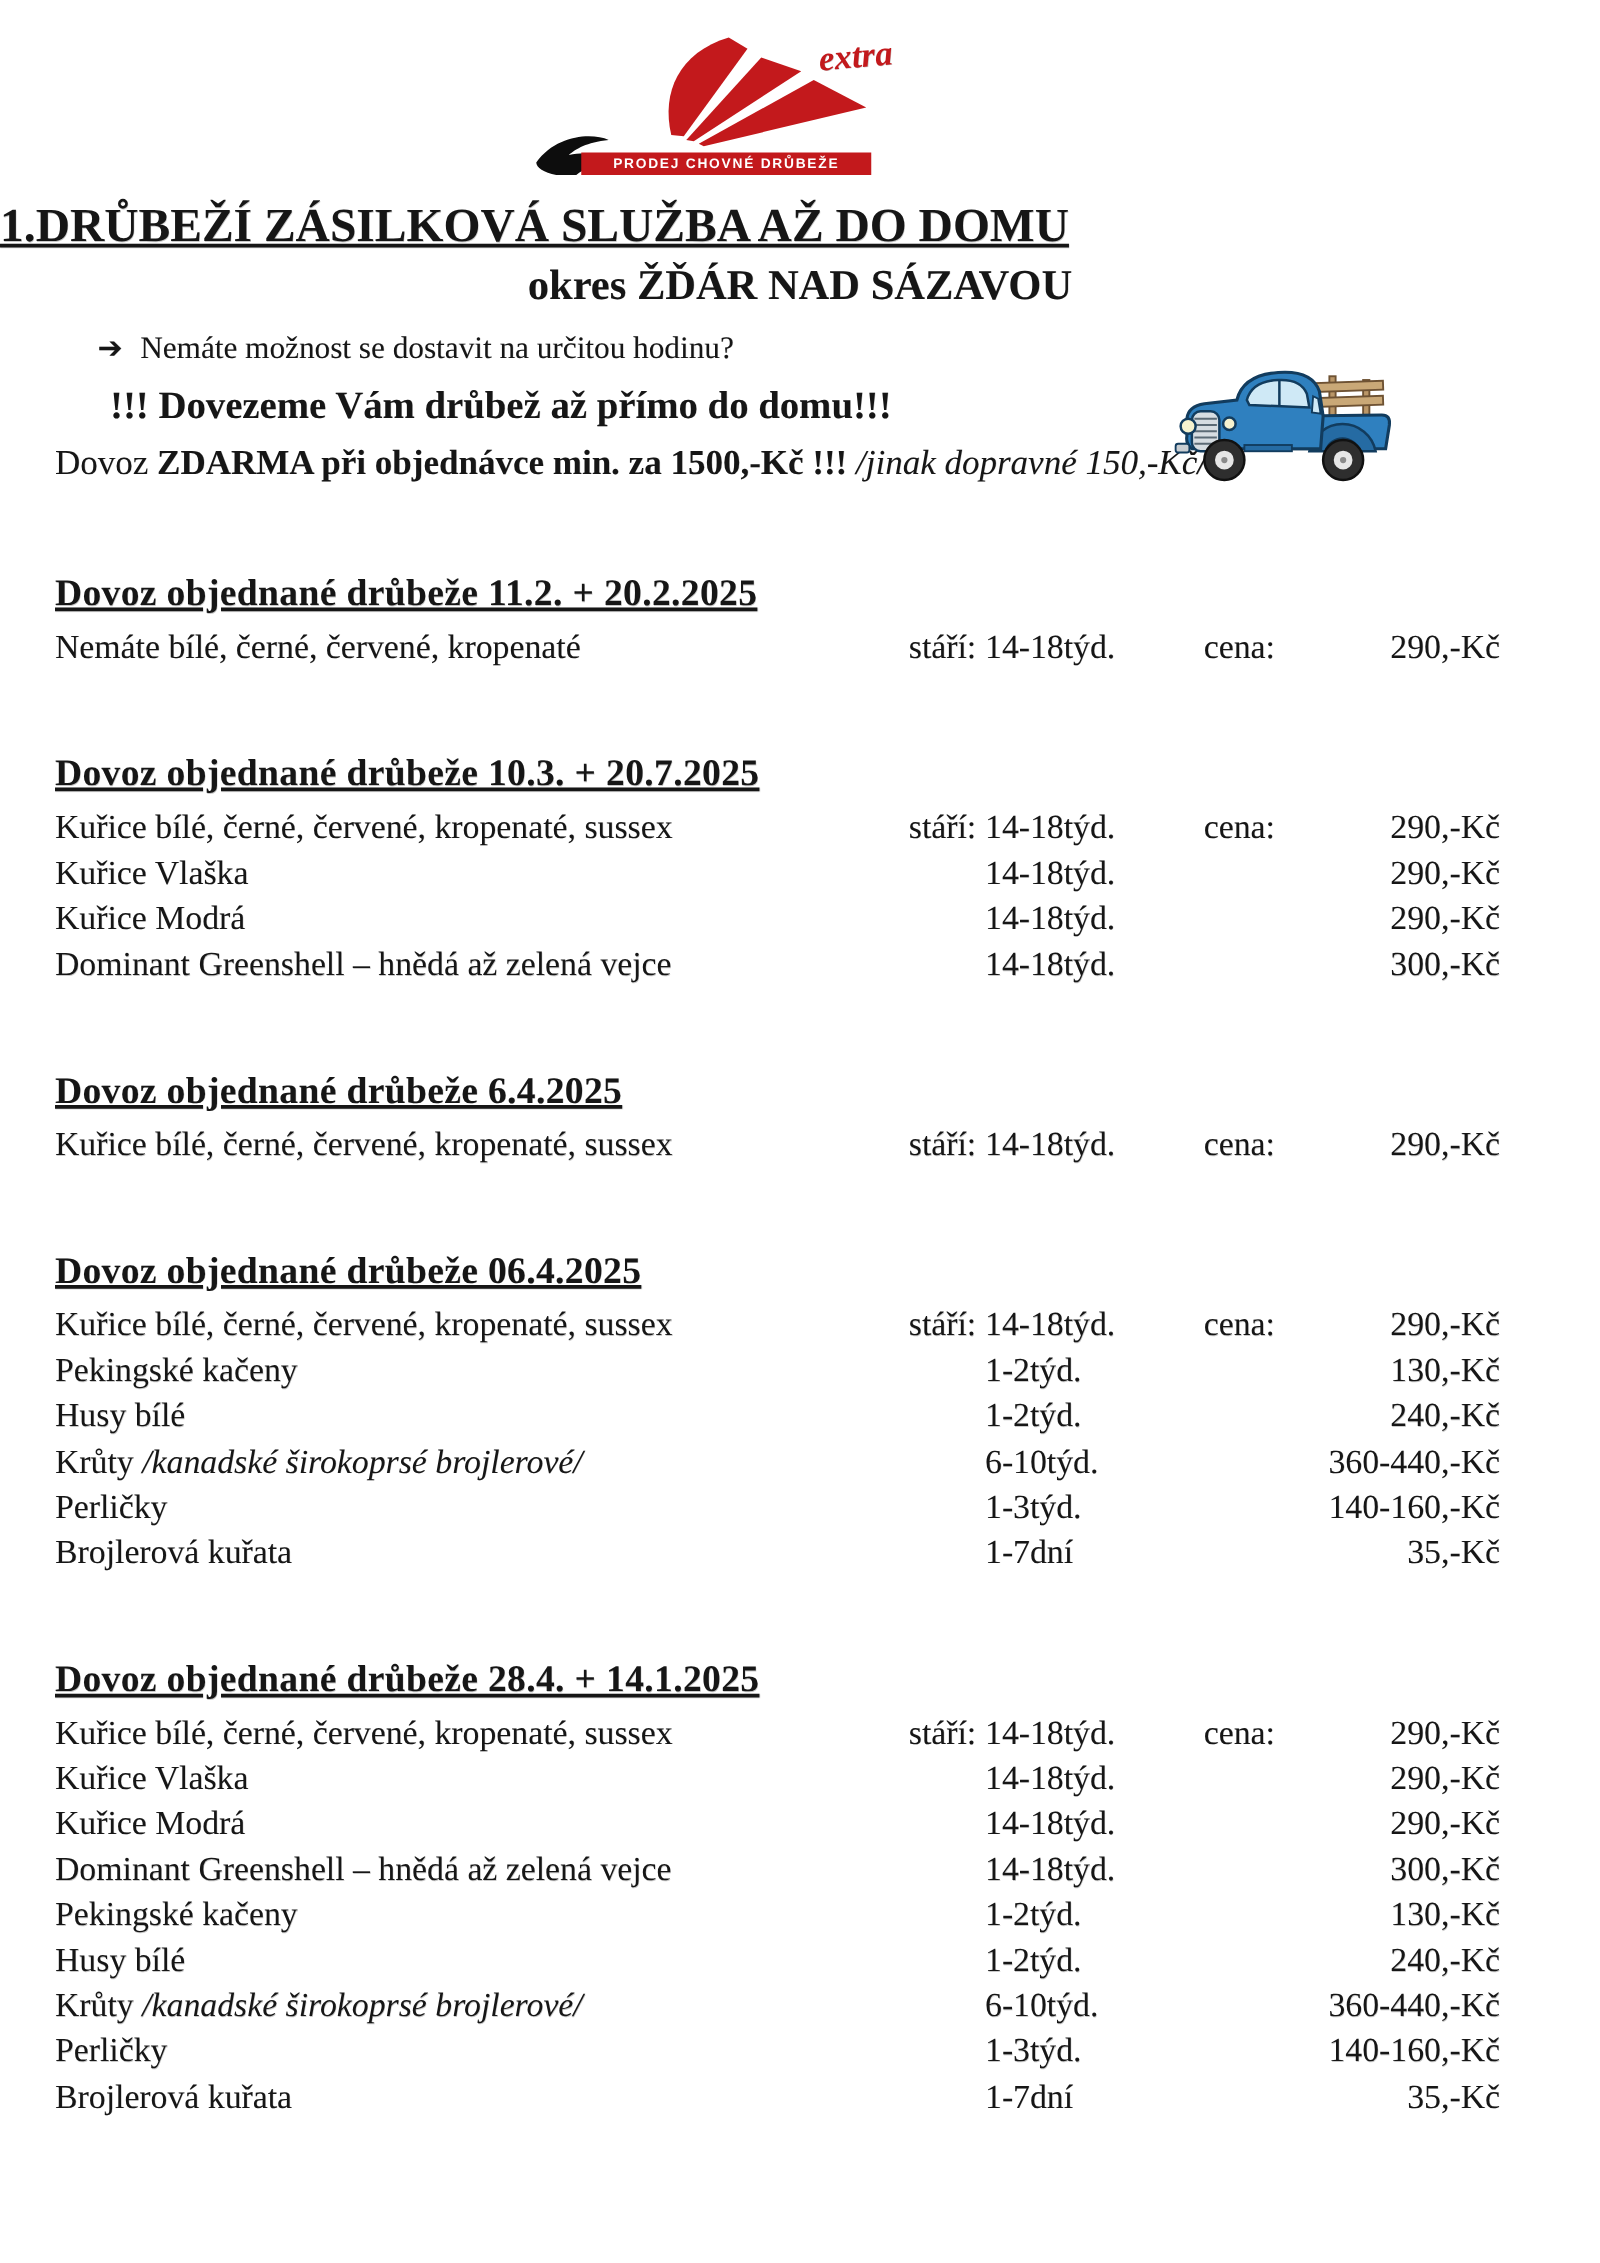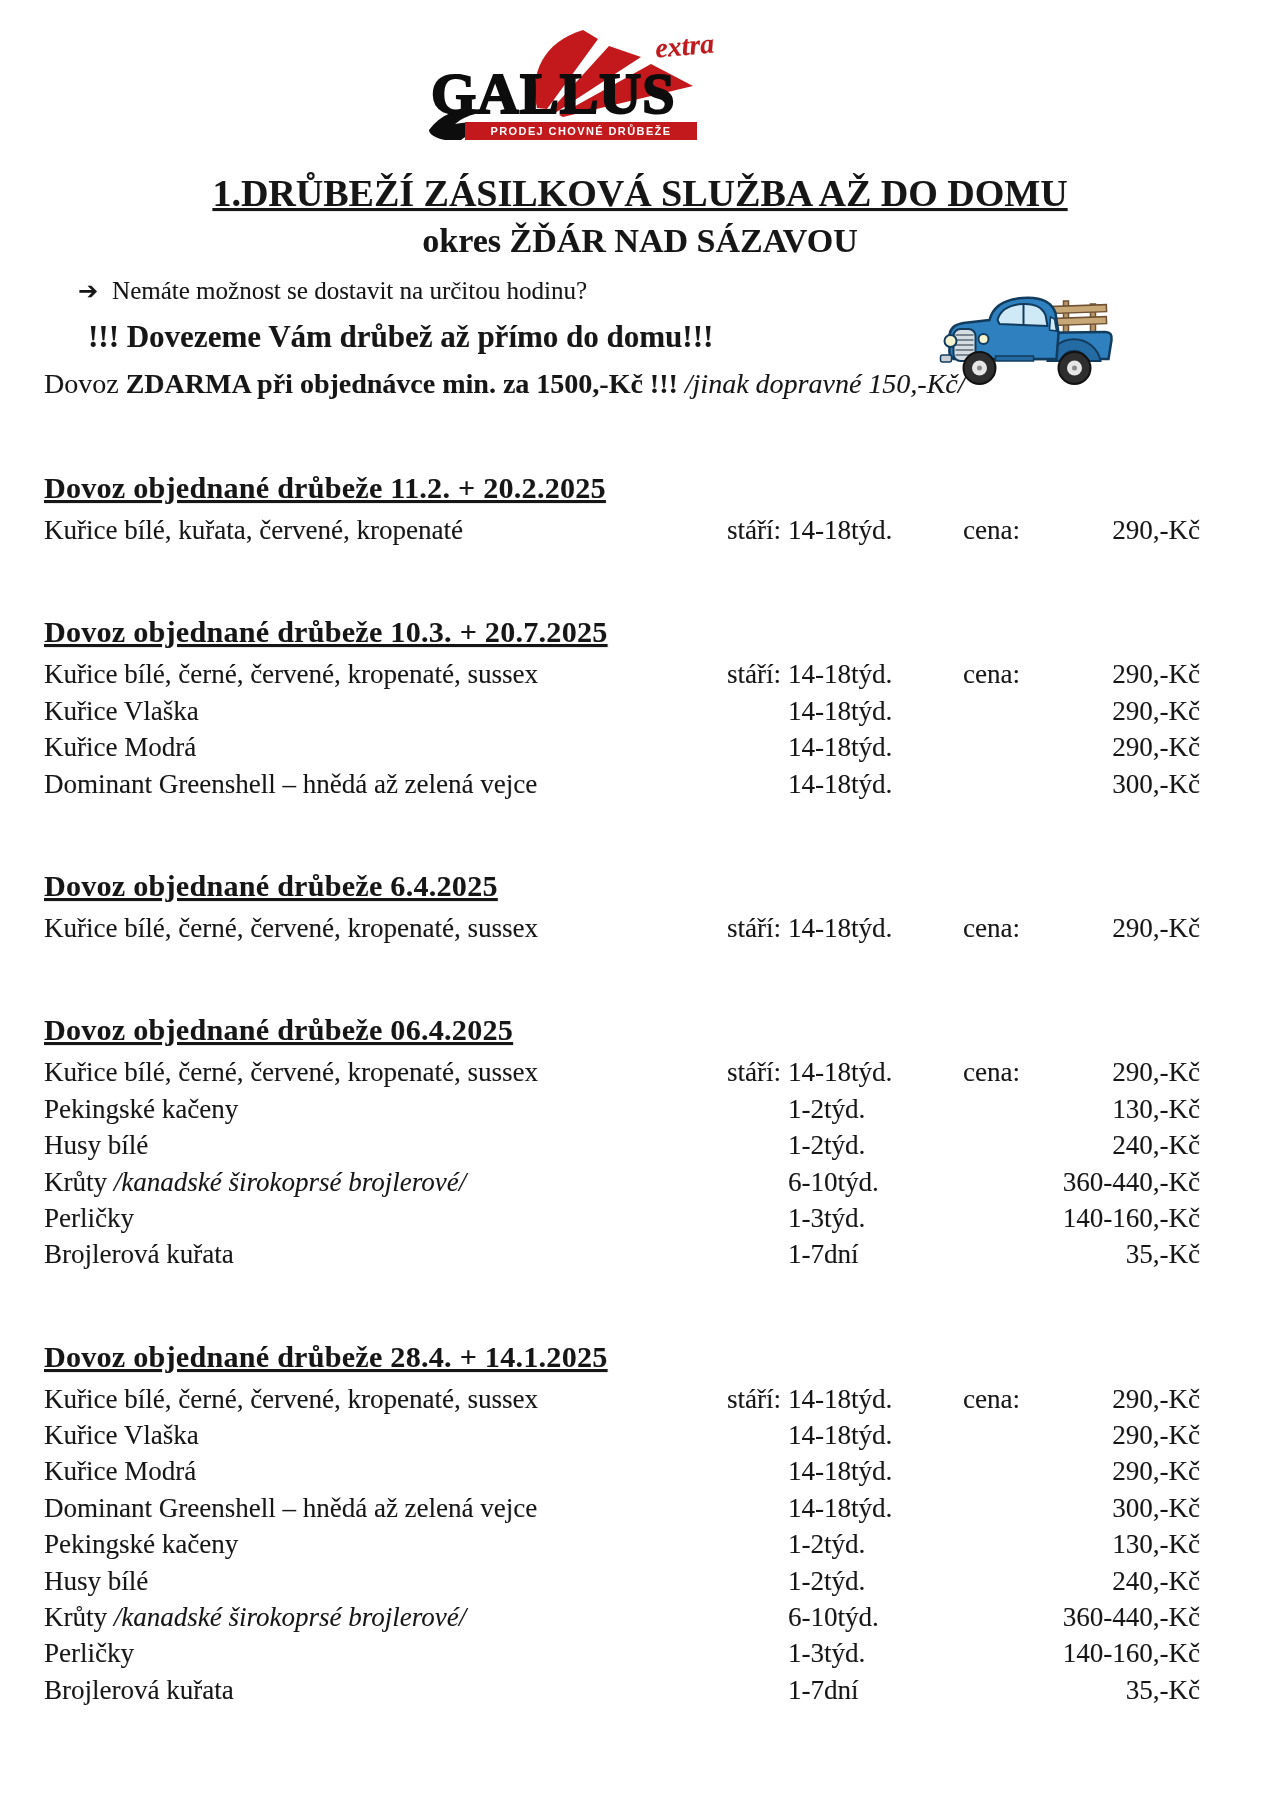--- a/index.html
+++ b/index.html
@@ -22,21 +22,21 @@
     letter-spacing:1px;color:#0d0d0d;-webkit-text-stroke:2.2px #0d0d0d;z-index:2;
     font-family:"Liberation Serif",serif;
   }
   .logo-banner{
     position:absolute;left:40px;top:100px;width:232px;height:34px;z-index:3;
     text-align:center;line-height:18px;font-family:"Liberation Sans",sans-serif;
     font-size:11px;font-weight:bold;letter-spacing:1.4px;color:#ffffff;
   }
 
   
-  .title{margin-top:28px;text-align:center;font-size:38px;line-height:46px;font-weight:bold;}
+  .title{margin-top:16px;text-align:left;font-size:38px;line-height:46px;font-weight:bold;}
   .title span{text-decoration:underline;}
   .subtitle{margin-top:4px;text-align:center;font-size:34px;line-height:42px;font-weight:bold;}
 
   
   .bullets{margin:12px 0 0 78px;font-size:25px;line-height:33px;}
   .bullet-row{white-space:nowrap;}
   .arrow{font-family:"DejaVu Sans",sans-serif;font-weight:bold;margin-right:14px;font-size:24px;}
 
   
   .truck{position:absolute;left:935px;top:283px;width:195px;height:110px;}
@@ -66,21 +66,20 @@
 
 <div class="logo-wrap">
   <svg class="logo-fan" viewBox="0 0 300 120" aria-hidden="true">
     <path d="M112,86 C104,52 118,20 158,8 L173,17 L122,87 Z" fill="#c3191c"></path>
     <path d="M124,90 L184,24 L216,35 L130,91 Z" fill="#c3191c"></path>
     <path d="M134,93 L226,42 L268,64 L138,95 Z" fill="#c3191c"></path>
     <path d="M4,108 C20,86 48,84 62,90 C44,92 36,97 30,102 C46,99 58,102 64,108 C50,110 42,113 36,118 L20,118 C10,116 4,112 4,108 Z" fill="#0d0d0d"></path>
     <rect x="40" y="100" width="232" height="18" fill="#c3191c"></rect>
   </svg>
   <span class="logo-extra doc-text" style="color:#c3191c;">extra</span>
-  <span class="logo-brand">GALLUS</span>
   <span class="logo-banner">PRODEJ CHOVNÉ DRŮBEŽE</span>
 </div>
 
 <div class="title doc-text">
   <span>1.DRŮBEŽÍ ZÁSILKOVÁ SLUŽBA AŽ DO DOMU</span>
 </div>
 <div class="subtitle doc-text">okres ŽĎÁR NAD SÁZAVOU</div>
 
 <div class="bullets doc-text">
     <div class="bullet-row"><span class="arrow">➔</span><span>Nemáte možnost se dostavit na určitou hodinu?</span></div>
@@ -133,21 +132,21 @@
 </svg>
 
 <div class="promo-headline doc-text">!!! Dovezeme Vám drůbež až přímo do domu!!!</div>
 <div class="delivery doc-text">
   <span>Dovoz </span><span class="b">ZDARMA při objednávce min. za 1500,-Kč !!!</span><span class="i"> /jinak dopravné 150,-Kč/</span>
 </div>
 
 <div class="sections doc-text">
     <div class="section">
       <div class="section-heading">Dovoz objednané drůbeže 11.2. + 20.2.2025</div>
-      <div class="row"><span>Kuřice bílé, kuřata, červené, kropenaté</span><span class="col-stari">stáří:</span><span class="col-age">14-18týd.</span><span class="col-cena">cena:</span><span class="col-price">290,-Kč</span></div>
+      <div class="row"><span>Nemáte bílé, černé, červené, kropenaté</span><span class="col-stari">stáří:</span><span class="col-age">14-18týd.</span><span class="col-cena">cena:</span><span class="col-price">290,-Kč</span></div>
     </div>
     <div class="section">
       <div class="section-heading">Dovoz objednané drůbeže 10.3. + 20.7.2025</div>
       <div class="row"><span>Kuřice bílé, černé, červené, kropenaté, sussex</span><span class="col-stari">stáří:</span><span class="col-age">14-18týd.</span><span class="col-cena">cena:</span><span class="col-price">290,-Kč</span></div>
       <div class="row"><span>Kuřice Vlaška</span><span class="col-age">14-18týd.</span><span class="col-price">290,-Kč</span></div>
       <div class="row"><span>Kuřice Modrá</span><span class="col-age">14-18týd.</span><span class="col-price">290,-Kč</span></div>
       <div class="row"><span>Dominant Greenshell – hnědá až zelená vejce</span><span class="col-age">14-18týd.</span><span class="col-price">300,-Kč</span></div>
     </div>
     <div class="section">
       <div class="section-heading">Dovoz objednané drůbeže 6.4.2025</div>

